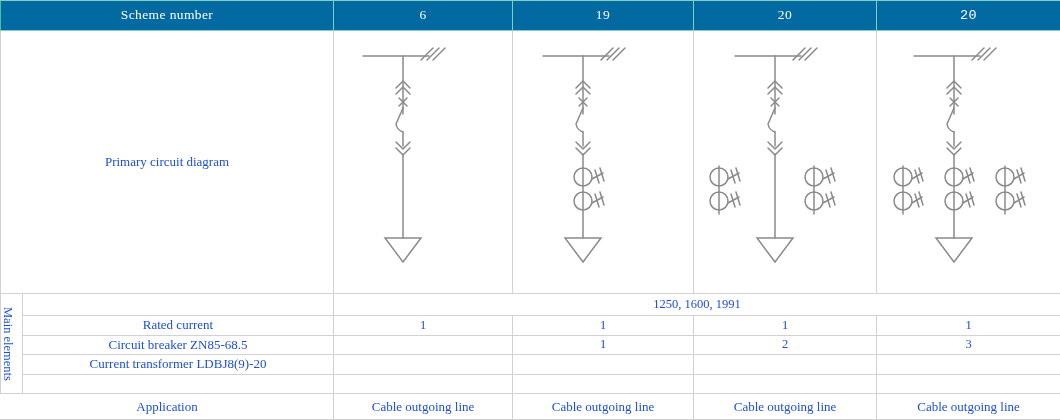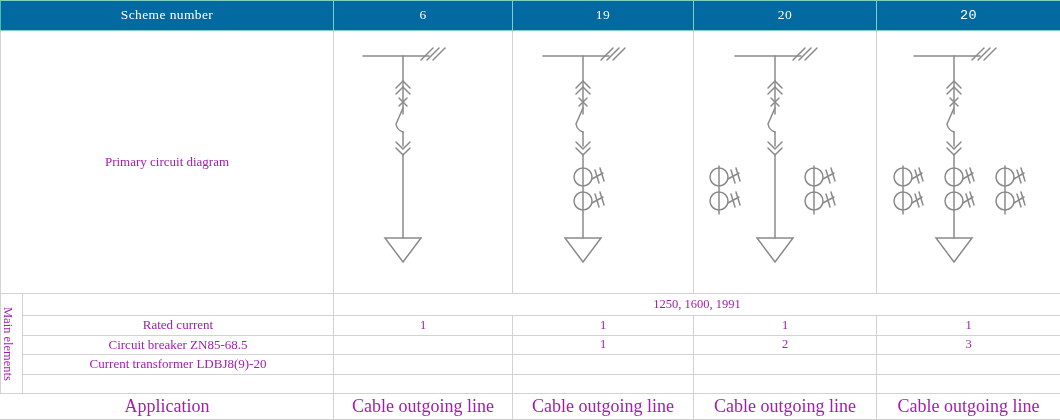--- a/index.html
+++ b/index.html
@@ -27,21 +27,21 @@
     width: 1060px;
     height: 420px;
   }
 
   table.grid td {
     border: 1px solid #d2d2d2;
     padding: 0;
     vertical-align: middle;
     text-align: center;
     font-size: 13px;
-    color: #a21caf;
+    color: #1d4ed8;
   }
 
   
   tr.header-row td {
     background: #0369a1;
     color: #ffffff;
     height: 28px;
     font-size: 13.5px;
     border-color: #7fd0c0;
     letter-spacing: .4px;
@@ -79,21 +79,21 @@
     overflow: visible;
     margin-top: 6px;
   }
   tr.elem-row td { height: 18px; }
   tr.elem-row td.val { font-size: 12.5px; }
 
   tr.span-row td { height: 20px; font-size: 12.5px; }
 
   tr.app-row td {
     height: 24px;
-    font-size: 18px;
+    font-size: 13px;
     border-bottom-color: #cfcfcf;
   }
   tr.app-row td.app-label { border-left-color: #ffffff; }
   tr.app-row td.app-last  { border-right-color: #ffffff; }
 </style>
 </head>
 <body>
 
 <div id="sheet">
   <table class="grid">

